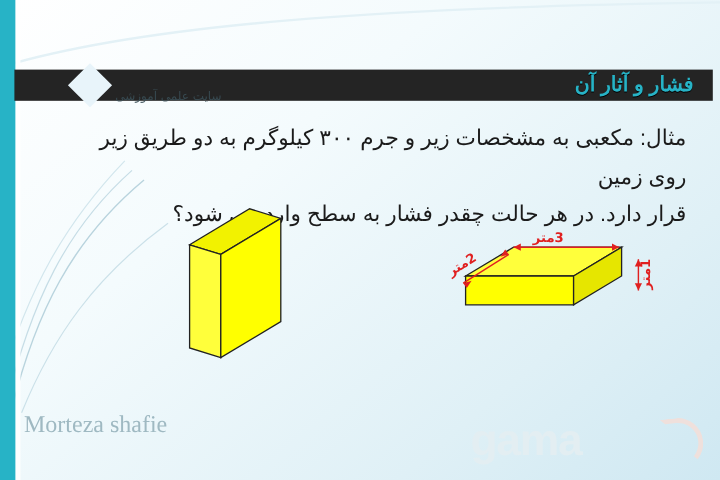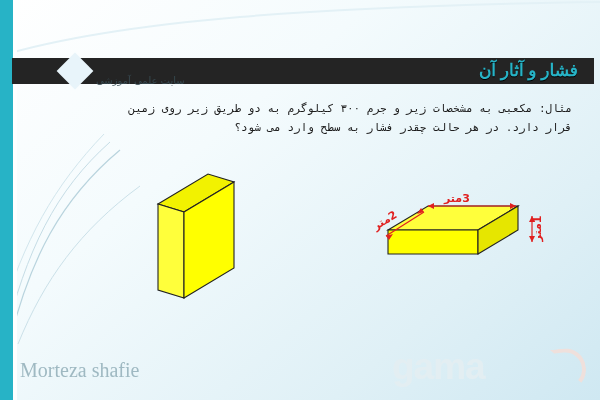--- a/index.html
+++ b/index.html
@@ -86,33 +86,32 @@
   }
   
   .body-text {
     position: absolute;
     right: 28px;
     top: 100px;
     width: 520px;
     direction: rtl;
     text-align: right;
     color: #1b1b1b;
-    font-size: 11px;
+    font-size: 18px;
     line-height: 1.75;
-    font-family: Liberation Mono, monospace;
+    font-family: Liberation Sans, sans-serif;
   }
   
   .footer-name {
     position: absolute;
     left: 20px;
     top: 343px;
     font-size: 20px;
     color: #9fb9c2;
     font-family: "Liberation Serif", serif;
-    margin-top: 16px;
   }
   
   .watermark {
     position: absolute;
     left: 392px;
     top: 346px;
     font-size: 37px;
     font-weight: bold;
     color: #e3eef2;
     font-family: "Liberation Sans", sans-serif;

